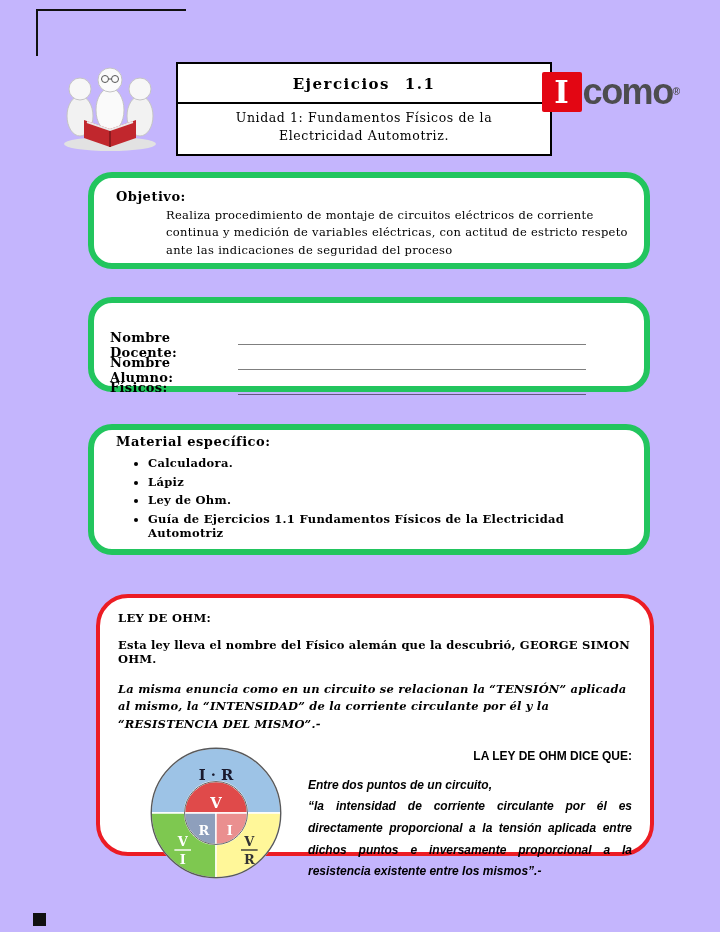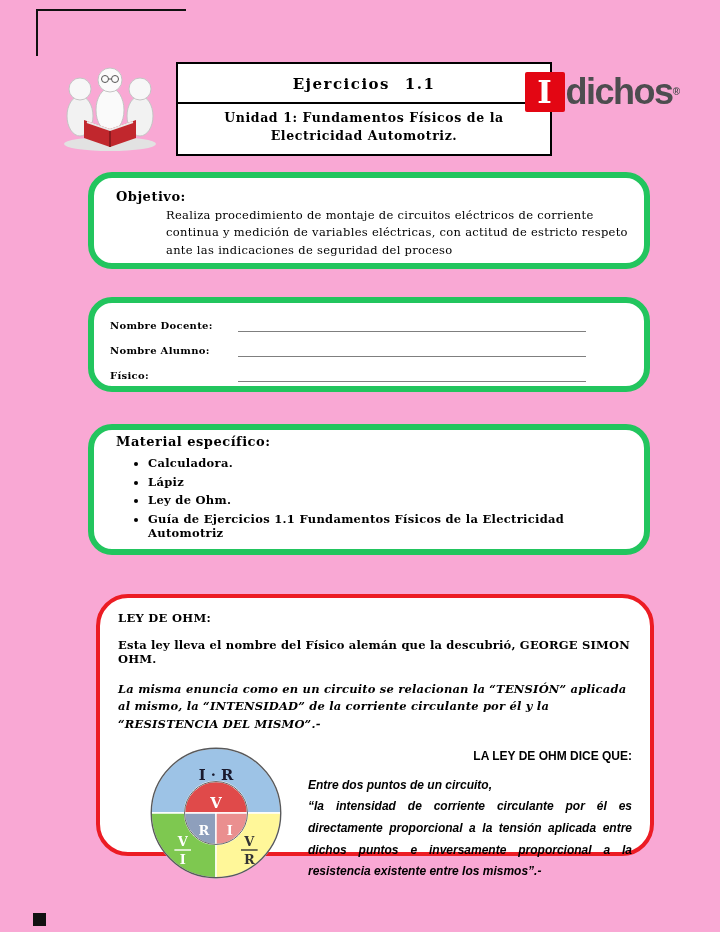--- a/index.html
+++ b/index.html
@@ -1,48 +1,48 @@
 <!DOCTYPE html>
 <html><head>
 <meta charset="utf-8">
 <style>
   html, body { margin: 0; padding: 0; background: #ffffff; }
   body {
     width: 720px; height: 932px; position: relative; overflow: hidden;
     font-family: "DejaVu Serif", "Liberation Serif", serif; color: #000;
   }
-  .page { position: absolute; inset: 0; background: #f9a8d4; }
+  .page { position: absolute; inset: 0; background: #c4b5fd; }
 
   
   .mark-top-h { position: absolute; left: 36px; top: 9px; width: 150px; height: 2px; background: #111; }
   .mark-top-v { position: absolute; left: 36px; top: 9px; width: 2px; height: 47px; background: #111; }
   .mark-bottom-sq { position: absolute; left: 33px; top: 913px; width: 13px; height: 13px; background: #111; }
 
   
   .header { position: absolute; left: 50px; top: 58px; width: 630px; height: 95px; }
   .clipart { position: absolute; left: 4px; top: 0; width: 112px; height: 95px; }
   .titlebox { position: absolute; left: 126px; top: 4px; width: 376px; border: 2px solid #000; box-sizing: border-box; background: #fff; }
   .t1 { padding: 11px 0 9px; text-align: center; font-weight: bold; font-size: 15px; letter-spacing: 1.5px; word-spacing: 8px; }
-  .t2 { border-top: 2px solid #000; padding: 5px 30px 9px; text-align: center; font-weight: bold; font-size: 12.5px; letter-spacing: 0.6px; line-height: 1.45; }
+  .t2 { border-top: 2px solid #000; padding: 5px 30px 9px; text-align: center; font-weight: normal; font-size: 12.5px; letter-spacing: 0.6px; line-height: 1.45; }
   .logo { position: absolute; right: 0; top: 14px; display: flex; align-items: center; }
   .logo-mark { width: 40px; height: 40px; background: #e30613; border-radius: 2px; display: flex; align-items: center; justify-content: center;
                color: #fff; font-family: "DejaVu Serif", serif; font-weight: bold; font-size: 31px; line-height: 1; }
   .logo-text { font-family: "Liberation Sans", sans-serif; font-weight: bold; font-size: 36px; color: #4d4d4f; letter-spacing: -1.5px; line-height: 40px; margin-left: 1px; }
   .logo-text sup { font-size: 10px; letter-spacing: 0; vertical-align: top; }
 
   
   .rbox { position: absolute; left: 88px; width: 562px; border: 6px solid #22c55e; border-radius: 24px; box-sizing: border-box; background: #fff; }
   .blabel { font-size: 13px; font-weight: bold; letter-spacing: 0.5px; }
 
   .box-objetivo { top: 172px; height: 97px; padding: 11px 22px; }
   .obj-text { margin: 3px 0 0 50px; width: 478px; font-size: 11.5px; line-height: 1.5; letter-spacing: 0.3px; }
 
   .box-form { top: 297px; height: 95px; padding: 15px 24px 0 16px; }
   .frow { display: flex; align-items: baseline; height: 25px; }
-  .flabel { flex: none; width: 128px; font-weight: bold; font-size: 10px; letter-spacing: 0.3px; }
+  .flabel { flex: none; width: 128px; font-weight: bold; font-size: 13px; letter-spacing: 0.3px; margin-top: 12px; }
   .fline { flex: 1; font-size: 12px; white-space: nowrap; overflow: hidden; }
 
   .box-material { top: 424px; height: 131px; padding: 4px 22px; }
   .mlist { margin: 7px 0 0 14px; padding-left: 18px; }
   .mlist li { font-size: 11.5px; font-weight: bold; letter-spacing: 0.3px; margin-bottom: 4.5px; }
 
   .box-ohm { left: 96px; width: 558px; top: 594px; height: 262px; border: 4px solid #ec1c24; border-radius: 32px; padding: 13px 18px; }
   .ohm-title { font-size: 11.5px; font-weight: bold; letter-spacing: 0.3px; }
   .ohm-line1 { font-size: 11.5px; font-weight: bold; margin-top: 13px; letter-spacing: 0.2px; }
   .ohm-line2 { font-size: 11.5px; font-weight: bold; font-style: italic; margin-top: 15px; line-height: 1.5; letter-spacing: 0.2px; }
@@ -81,40 +81,40 @@
 
     <div class="titlebox">
       <div class="t1">Ejercicios 1.1</div>
       <div class="t2">Unidad 1: Fundamentos Físicos de la Electricidad Automotriz.</div>
     </div>
 
     <div class="logo">
       <div class="logo-mark">
         <span>I</span>
       </div>
-      <div class="logo-text"><span>dichos</span><sup>®</sup></div>
+      <div class="logo-text"><span>como</span><sup>®</sup></div>
     </div>
   </div>
 
   <div class="rbox box-objetivo">
     <div class="blabel">Objetivo:</div>
     <p class="obj-text">Realiza procedimiento de montaje de circuitos eléctricos de corriente continua y medición de variables eléctricas, con actitud de estricto respeto ante las indicaciones de seguridad del proceso</p>
   </div>
 
   <div class="rbox box-form">
     <div class="frow">
       <span class="flabel">Nombre Docente:</span>
       <span class="fline">__________________________________________________________</span>
     </div>
     <div class="frow">
       <span class="flabel">Nombre Alumno:</span>
       <span class="fline">__________________________________________________________</span>
     </div>
     <div class="frow">
-      <span class="flabel">Físico:</span>
+      <span class="flabel">Físicos:</span>
       <span class="fline">__________________________________________________________</span>
     </div>
   </div>
 
   <div class="rbox box-material">
     <div class="blabel">Material específico:</div>
     <ul class="mlist">
       <li>Calculadora.</li>
       <li>Lápiz</li>
       <li>Ley de Ohm.</li>

